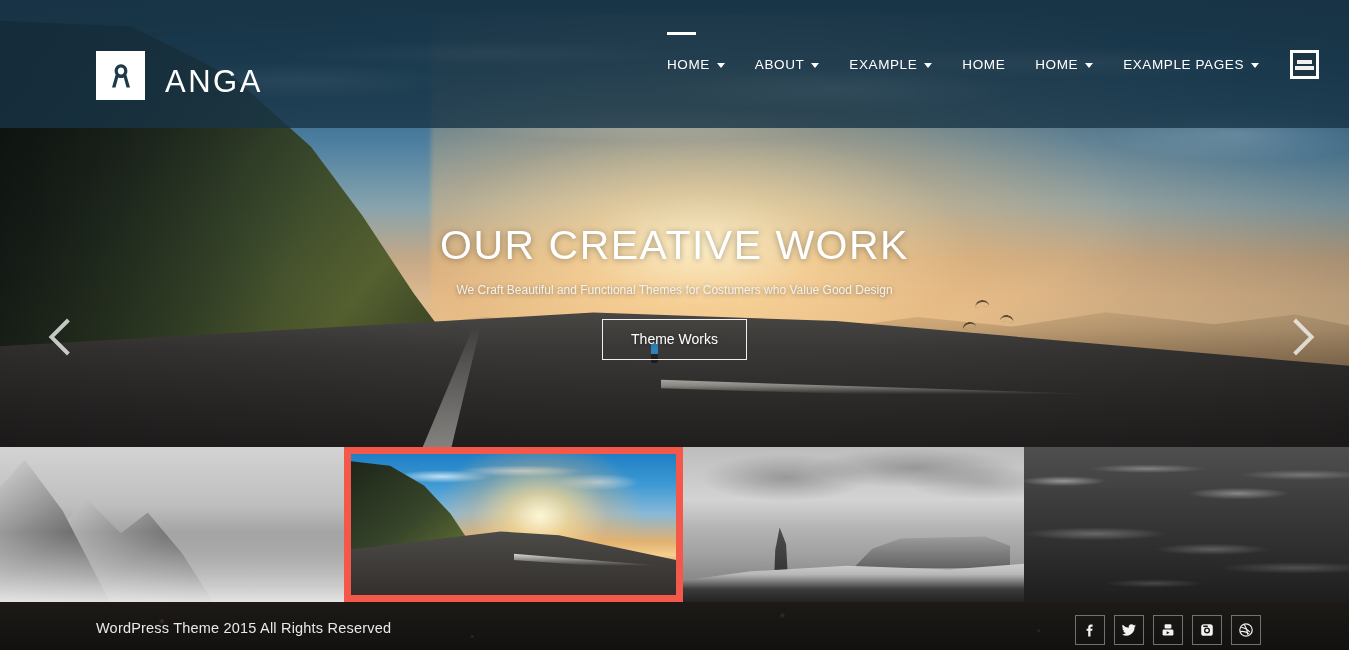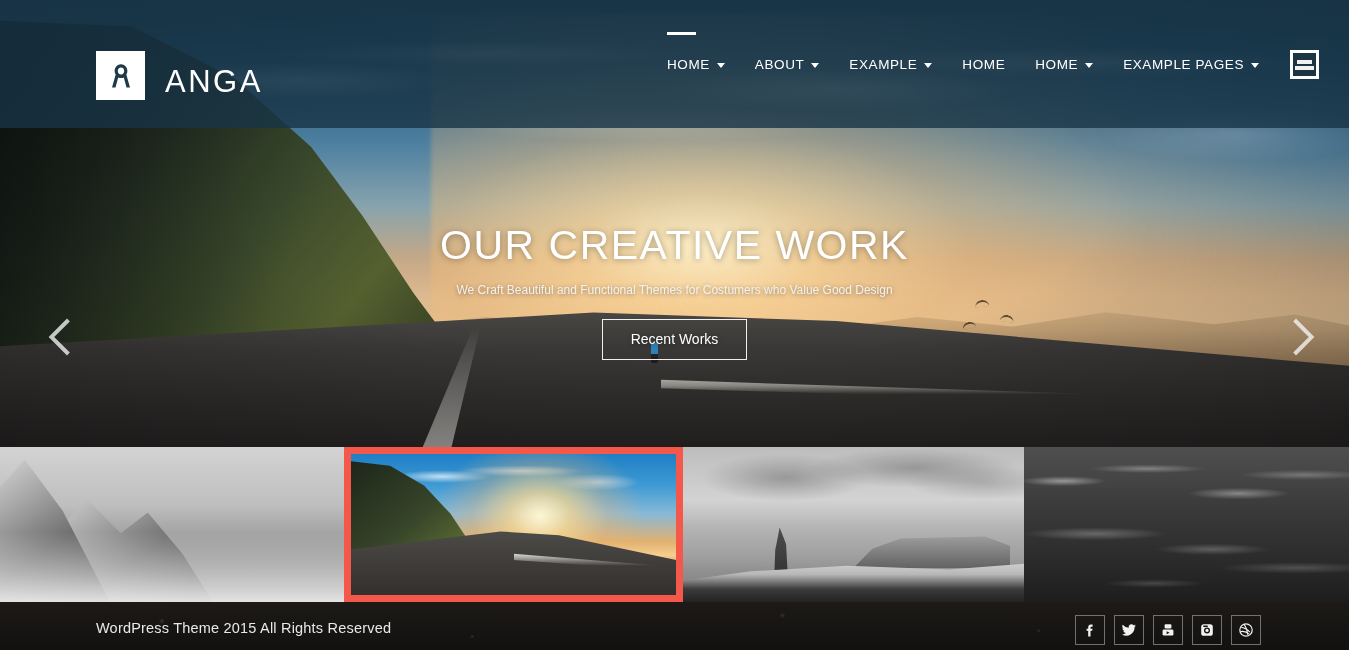--- a/index.html
+++ b/index.html
@@ -459,21 +459,21 @@
     <div class="hero-rail"></div>
     <div class="hero-runner"></div>
     <div class="bird" style="left:975px; top:300px;"></div>
     <div class="bird" style="left:1000px; top:315px; transform:rotate(8deg);"></div>
     <div class="bird" style="left:962px; top:322px; transform:rotate(-14deg);"></div>
     <div class="hero-vignette"></div>
 
     <div class="hero-caption">
       <div class="hero-title">OUR CREATIVE WORK</div>
       <div class="hero-sub">We Craft Beautiful and Functional Themes for Costumers who Value Good Design</div>
-      <button class="hero-btn">Recent Works</button>
+      <button class="hero-btn">Theme Works</button>
     </div>
 
     <div class="slider-arrow" id="arrow-prev">
       <span></span>
     </div>
     <div class="slider-arrow" id="arrow-next">
       <span></span>
     </div>
   </section>
 

